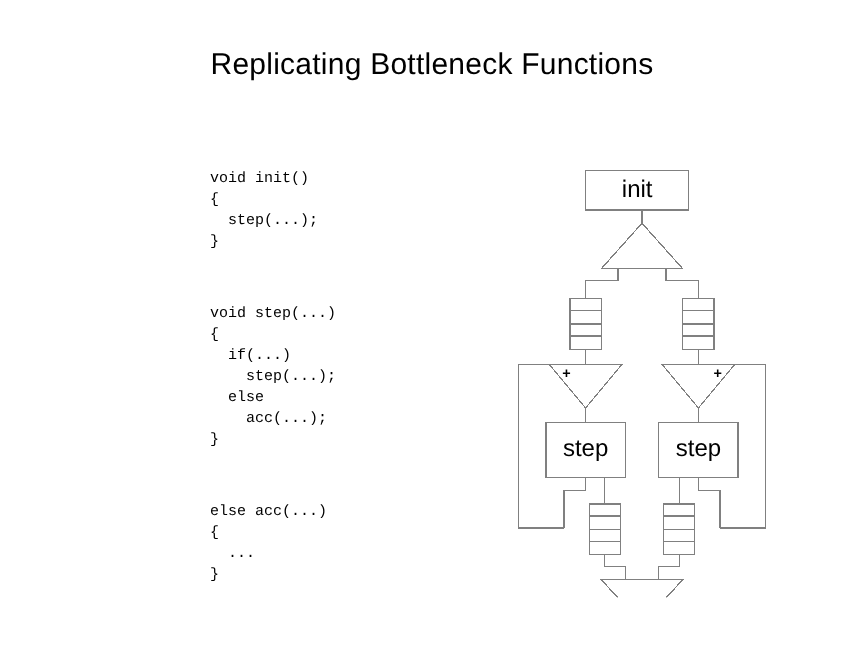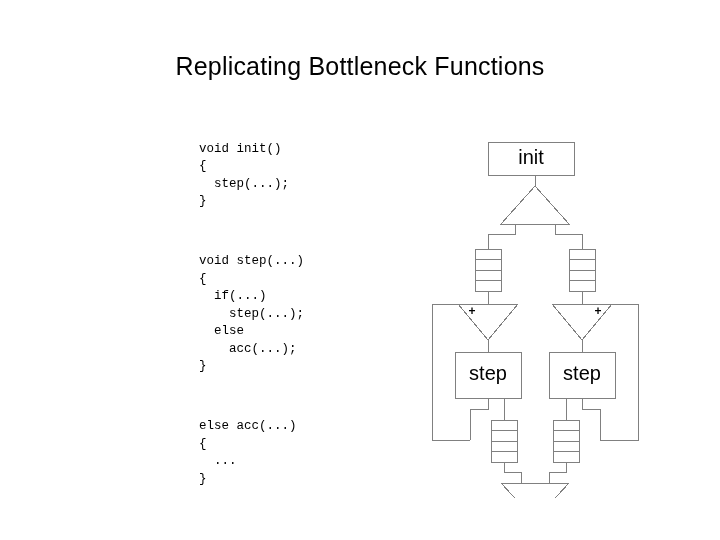--- a/index.html
+++ b/index.html
@@ -21,38 +21,37 @@
     position: absolute;
     left: 0; top: 0;
     width: 720px;
     height: 540px;
   }
 
   
   #slide-title {
     position: absolute;
     left: 0;
-    top: 52px;
+    top: 40px;
     width: 720px;
     text-align: center;
     font-family: "Liberation Sans", sans-serif;
     font-size: 25px;
     font-weight: normal;
     letter-spacing: 0.2px;
     color: #000000;
     white-space: pre;
   }
 
   
   #code-panel {
     position: absolute;
     left: 175px;
     top: 128px;
     width: 230px;
-    margin-left: 24px;
   }
   .code-block {
     font-family: "Liberation Mono", "DejaVu Sans Mono", monospace;
     font-size: 12.5px;
     line-height: 17.5px;
     color: #000000;
     white-space: pre;
   }
   .code-gap {
     height: 17.5px;

